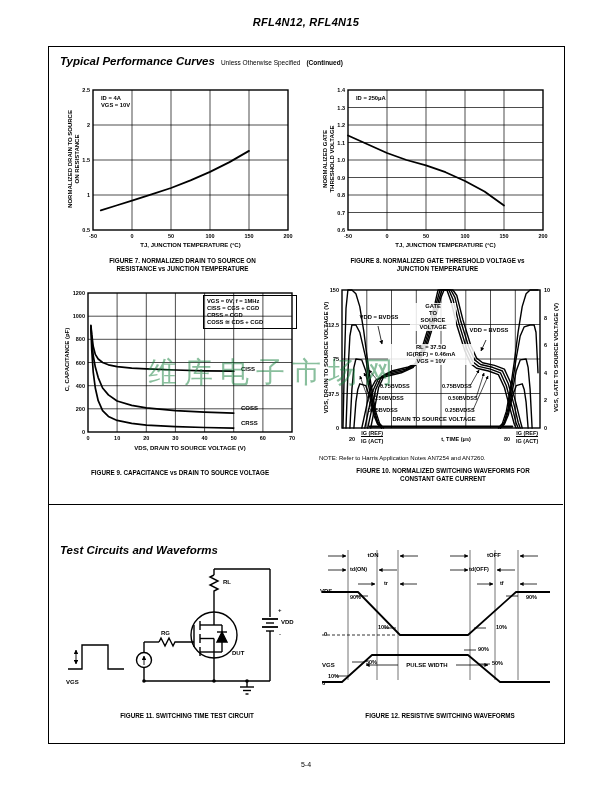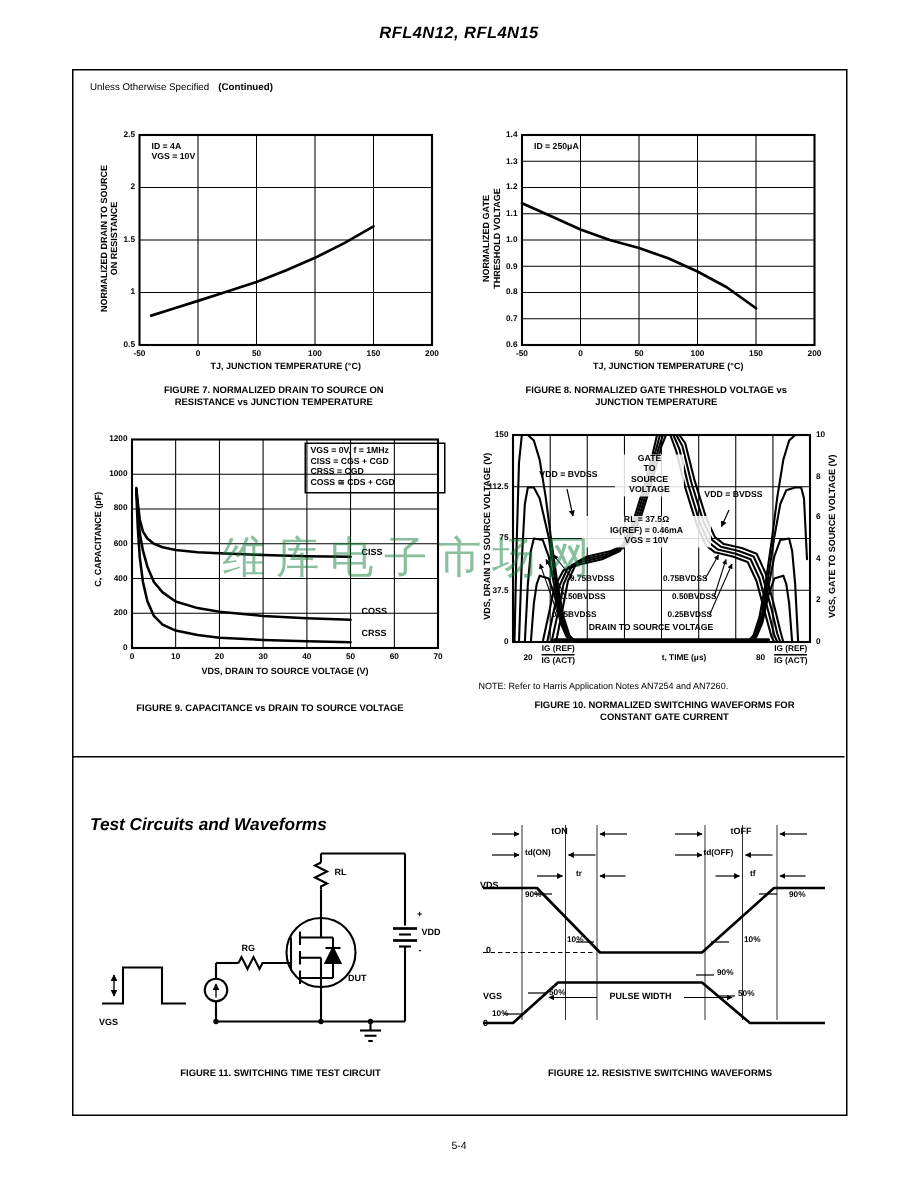--- a/index.html
+++ b/index.html
@@ -35,20 +35,21 @@
   svg{overflow:visible;}
 </style>
 </head>
 <body>
 
 <div id="doc-title" class="abs">RFL4N12, RFL4N15</div>
 
 <div id="outer-box" class="abs"></div>
 
 <div class="abs sec-head" style="left:60px;top:55px;">
+  <span class="sec-title">Typical Performance Curves</span>
   <span class="sec-sub">Unless Otherwise Specified</span>
   <span class="sec-cont">(Continued)</span>
 </div>
 
 <div class="chart" style="left:60px;top:86px;width:245px;height:172px;">
   <span class="ytitle" style="left:-56px;top:66px;width:140px;">NORMALIZED DRAIN TO SOURCE
 ON RESISTANCE</span>
   <span class="xtitle" style="left:33px;top:156px;width:195px;">TJ, JUNCTION TEMPERATURE (°C)</span>
   <span class="ann" style="left:41px;top:9px;">ID = 4A
 VGS = 10V</span>

